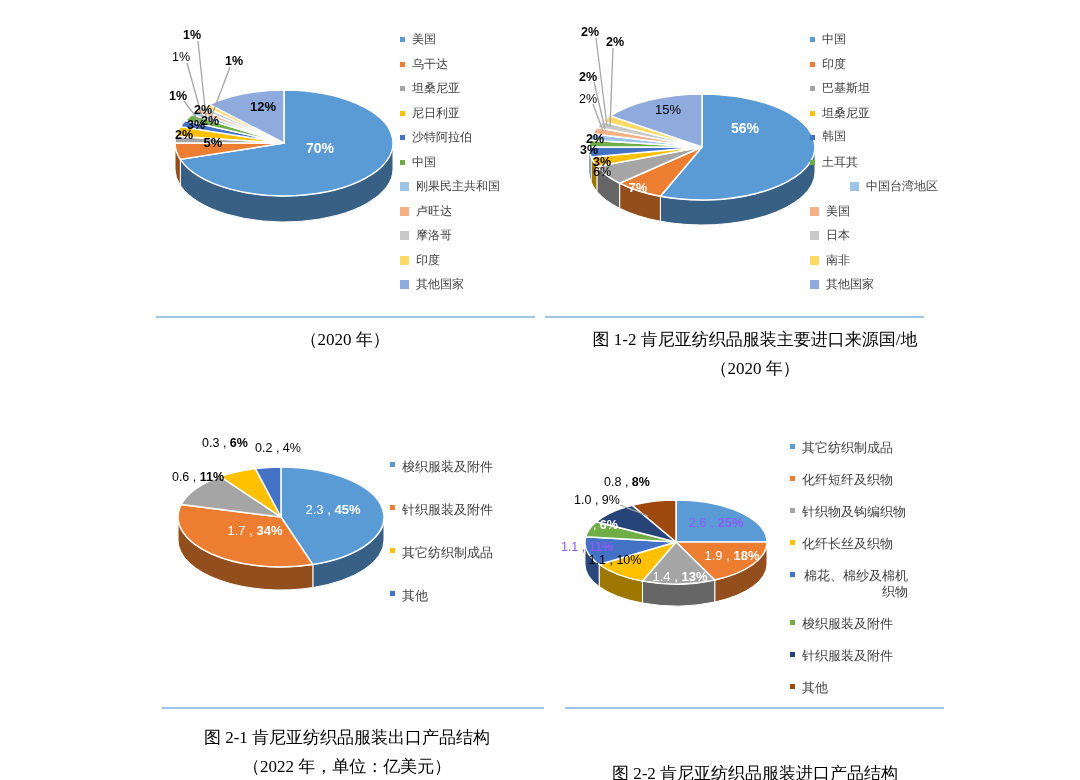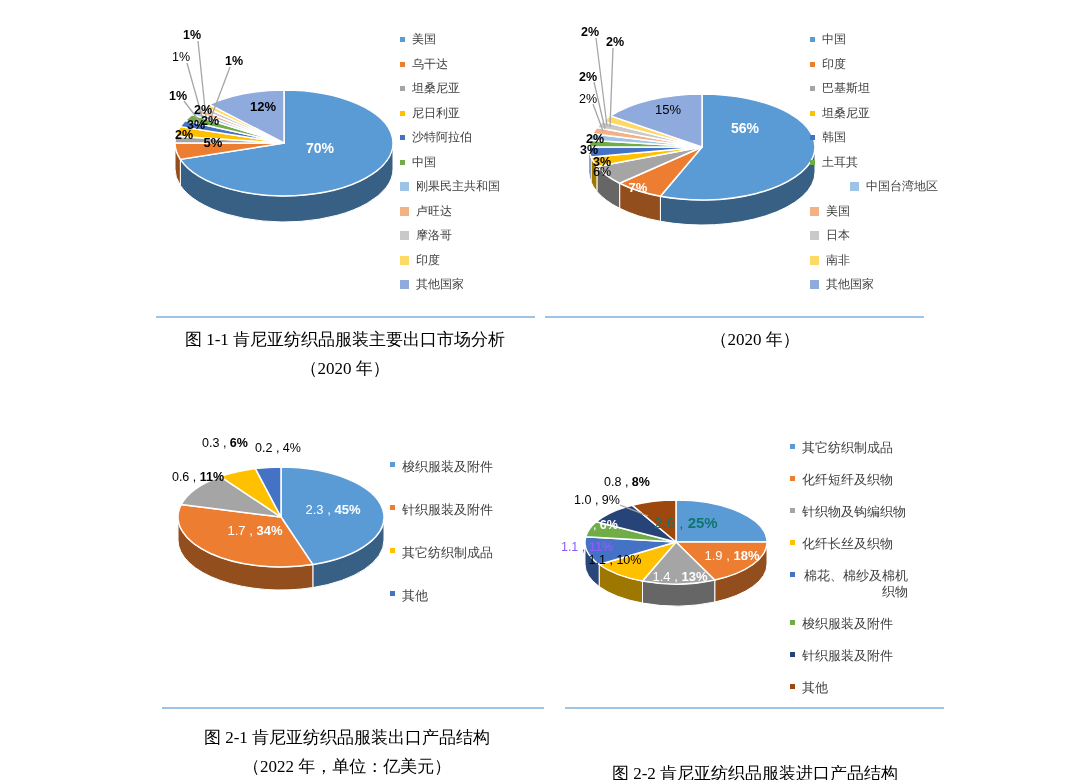--- a/index.html
+++ b/index.html
@@ -160,21 +160,21 @@
         <div class="lg-item" style="margin-bottom: 12.5px;">
           <span class="mk dot" style="background: rgb(165, 165, 165);"></span>
           <span class="lg-txt" style="max-width: 150px; line-height: 12px;">巴基斯坦</span>
         </div>
         <div class="lg-item" style="margin-bottom: 12.5px;">
           <span class="mk dot" style="background: rgb(255, 192, 0);"></span>
           <span class="lg-txt" style="max-width: 150px; line-height: 12px;">坦桑尼亚</span>
         </div>
         <div class="lg-item" style="margin-bottom: 12.5px;">
           <span class="mk dot" style="background: rgb(68, 114, 196);"></span>
-          <span class="lg-txt" style="max-width: 150px; line-height: 12px;">韩国</span>
+          <span class="lg-txt" style="max-width: 150px; line-height: 12px; font-family: Liberation Mono, monospace;">韩国</span>
         </div>
         <div class="lg-item" style="margin-bottom: 12.5px;">
           <span class="mk dot" style="background: rgb(112, 173, 71);"></span>
           <span class="lg-txt" style="max-width: 150px; line-height: 12px;">土耳其</span>
         </div>
         <div class="lg-item" style="margin-bottom: 12.5px; padding-left: 40px;">
           <span class="mk sq" style="background: rgb(157, 195, 230);"></span>
           <span class="lg-txt" style="max-width: 150px; line-height: 12px;">中国台湾地区</span>
         </div>
         <div class="lg-item" style="margin-bottom: 12.5px;">
@@ -238,21 +238,21 @@
         <path d="M116,122L116,80A91,42,0,0,1,207,122Z" fill="#5B9BD5" stroke="#fff" stroke-width="1.5" stroke-linejoin="round"></path>
         <path d="M116,122L207,122A91,42,0,0,1,154.74591553242158,160.00273620357282Z" fill="#ED7D31" stroke="#fff" stroke-width="1.5" stroke-linejoin="round"></path>
         <path d="M116,122L154.74591553242158,160.00273620357282A91,42,0,0,1,82.50066570569427,161.05061240730657Z" fill="#A5A5A5" stroke="#fff" stroke-width="1.5" stroke-linejoin="round"></path>
         <path d="M116,122L82.50066570569427,161.05061240730657A91,42,0,0,1,39.1661587793166,144.50472538911785Z" fill="#FFC000" stroke="#fff" stroke-width="1.5" stroke-linejoin="round"></path>
         <path d="M116,122L39.1661587793166,144.50472538911785A91,42,0,0,1,25.717562180382515,116.73600419029924Z" fill="#4472C4" stroke="#fff" stroke-width="1.5" stroke-linejoin="round"></path>
         <path d="M116,122L25.717562180382515,116.73600419029924A91,42,0,0,1,36.25609211600842,101.76634568772795Z" fill="#70AD47" stroke="#fff" stroke-width="1.5" stroke-linejoin="round"></path>
         <path d="M116,122L36.25609211600842,101.76634568772795A91,42,0,0,1,72.16041565674384,85.19511943815775Z" fill="#264478" stroke="#fff" stroke-width="1.5" stroke-linejoin="round"></path>
         <path d="M116,122L72.16041565674384,85.19511943815775A91,42,0,0,1,115.99999999999999,80Z" fill="#9E480E" stroke="#fff" stroke-width="1.5" stroke-linejoin="round"></path>
         <polyline points="60,85 88,96" fill="none" stroke="#A6A6A6" stroke-width="1.3"></polyline>
       </svg>
-      <div class="vlab" style="left: 126px; top: 102px; color: #0f766e; font-size: 15px;"><span style="font-weight: 400;">2.6 , </span><span style="font-weight: 700;">25%</span></div>
+      <div class="vlab" style="left: 156px; top: 102px; color: #8b5cf6; font-size: 13px;"><span style="font-weight: 400;">2.6 , </span><span style="font-weight: 700;">25%</span></div>
       <div class="vlab" style="left: 172px; top: 135px; color: rgb(255, 255, 255); font-size: 13px;"><span style="font-weight: 400;">1.9 , </span><span style="font-weight: 700;">18%</span></div>
       <div class="vlab" style="left: 120px; top: 156px; color: rgb(255, 255, 255); font-size: 13px;"><span style="font-weight: 400;">1.4 , </span><span style="font-weight: 700;">13%</span></div>
       <div class="vlab" style="left: 55px; top: 140px; color: rgb(0, 0, 0);"><span style="font-weight: 400;">1.1 , </span><span style="font-weight: 400;">10%</span></div>
       <div class="vlab" style="left: 27px; top: 127px; color: #8b5cf6;"><span style="font-weight: 400;">1.1 , </span><span style="font-weight: 700;">11%</span></div>
       <div class="vlab" style="left: 35px; top: 105px; color: rgb(255, 255, 255);"><span style="font-weight: 400;">0.6 , </span><span style="font-weight: 700;">6%</span></div>
       <div class="vlab" style="left: 37px; top: 80px; color: rgb(0, 0, 0);"><span style="font-weight: 400;">1.0 , 9%</span></div>
       <div class="vlab" style="left: 67px; top: 62px; color: rgb(0, 0, 0);"><span style="font-weight: 400;">0.8 , </span><span style="font-weight: 700;">8%</span></div>
       <div class="legend" style="left: 230px; top: 20px; font-size: 13px;">
         <div class="lg-item" style="margin-bottom: 16px;">
           <span class="mk dot" style="background: rgb(91, 155, 213);"></span>
@@ -288,24 +288,24 @@
         </div>
       </div>
     </div>
 
   <div id="rule0" class="rule" style="background: rgb(157, 195, 230);"></div>
   <div id="rule1" class="rule" style="background: rgb(157, 195, 230);"></div>
   <div id="rule2" class="rule" style="background: rgb(157, 195, 230);"></div>
   <div id="rule3" class="rule" style="background: rgb(157, 195, 230);"></div>
 
   <div id="cap0" class="caption">
-    <div>图 1-1 肯尼亚纺织品服装主要出口市场分析</div>
     <div>（2020 年）</div>
   </div>
   <div id="cap1" class="caption">
+    <div>图 1-2 肯尼亚纺织品服装主要进口来源国/地</div>
     <div>（2020 年）</div>
   </div>
   <div id="cap2" class="caption">
     <div>图 2-1 肯尼亚纺织品服装出口产品结构</div>
     <div>（2022 年，单位：亿美元）</div>
   </div>
   <div id="cap3" class="caption">
     <div>图 2-2 肯尼亚纺织品服装进口产品结构</div>
     <div>（2022 年，单位：亿美元）</div>
   </div>

